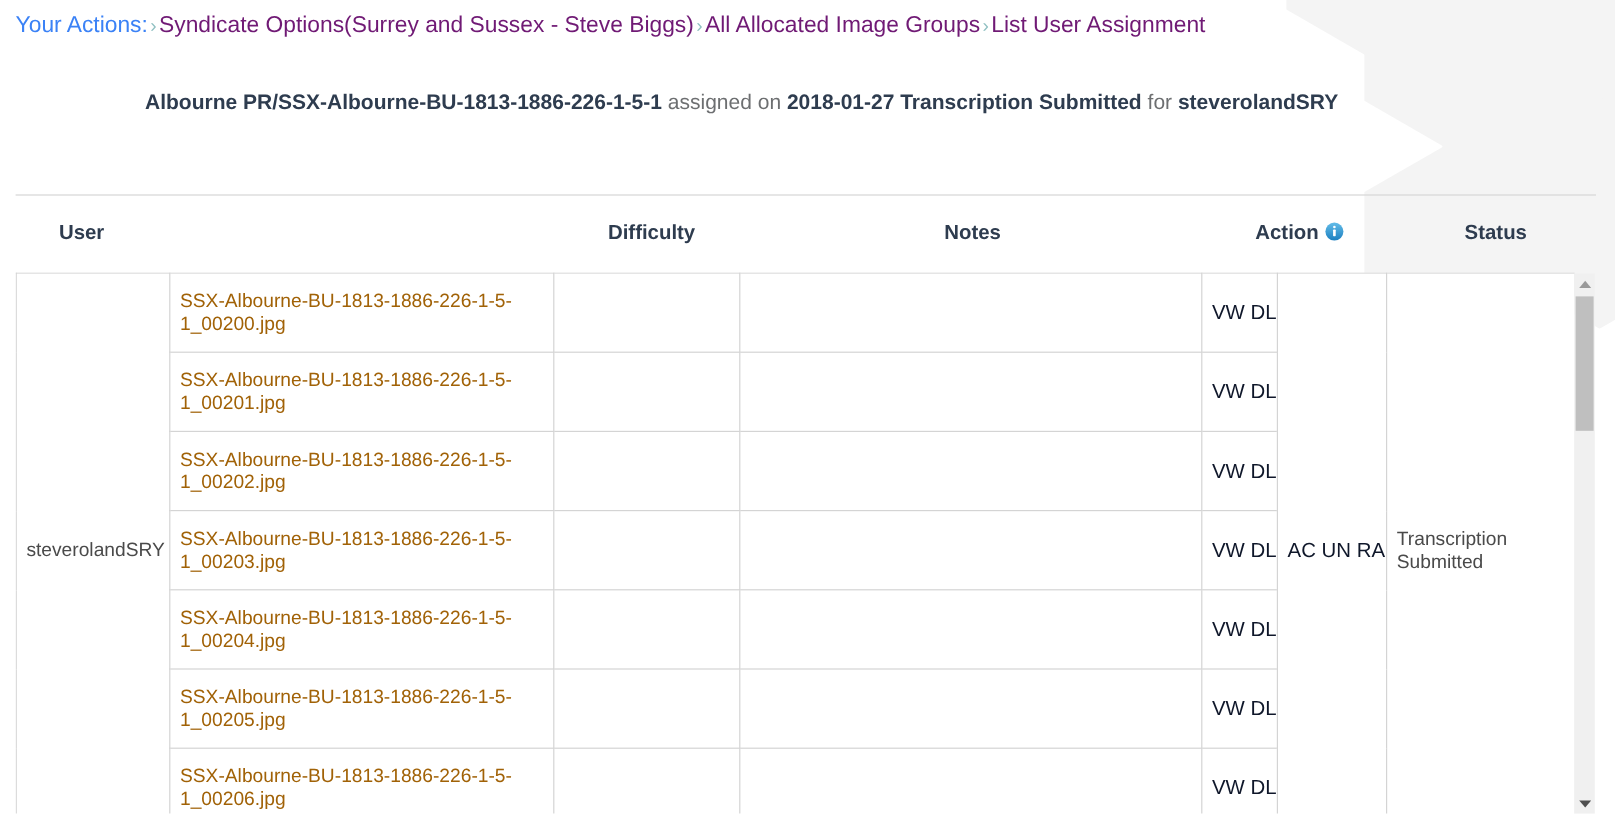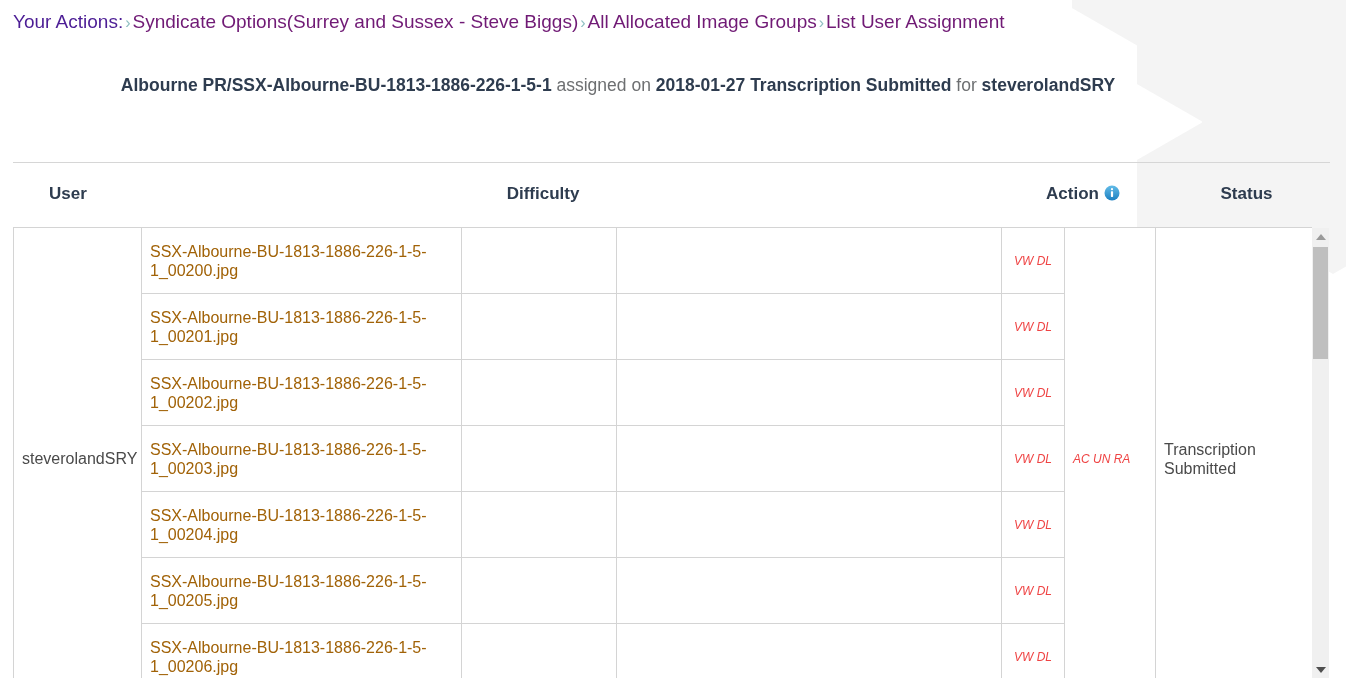--- a/index.html
+++ b/index.html
@@ -35,21 +35,21 @@
   .breadcrumb {
     position: absolute;
     left: 13px;
     top: 9px;
     font-size: 19px;
     line-height: 26px;
     white-space: nowrap;
     z-index: 3;
   }
   .breadcrumb .crumb-root {
-    color: #4c1d95;
+    color: #3b82f6;
     font-weight: 400;
   }
   .breadcrumb .sep {
     color: #8fc0c2;
     font-size: 16px;
     padding: 0 2px;
   }
   .breadcrumb a {
     color: #701a75;
     text-decoration: none;
@@ -160,25 +160,24 @@
   td.c-acts   { border-top: 1px solid #d4d4d4; border-bottom: none; }
   td.c-status { border-top: 1px solid #d4d4d4; border-bottom: none; border-right: 1px solid #d4d4d4;}
 
   a.tl {
     color: #a16207;
     text-decoration: none;
     font-size: 16px;
     line-height: 19px;
   }
   a.small-link {
-    color: #ef4444;
+    color: #0f172a;
     text-decoration: none;
-    font-size: 12px;
+    font-size: 17px;
     white-space: nowrap;
-    font-style: italic;
   }
   .status-txt {
     color: #4a4a4a;
     font-size: 16px;
     line-height: 19px;
   }
 
   
   .sbar {
     position: absolute;
@@ -242,20 +241,21 @@
     <span>for</span>
     <b>steverolandSRY</b>
   </div>
 
   <div class="head-rule"></div>
 
   <div class="col-heads">
     <div class="ch ch-user">User</div>
     <div class="ch ch-image">Image</div>
     <div class="ch ch-diff">Difficulty</div>
+    <div class="ch ch-notes">Notes</div>
     <div class="ch ch-action"><span>Action</span><span class="info-icon"><svg width="16" height="16" viewBox="0 0 16 16" xmlns="http://www.w3.org/2000/svg">
             <defs>
               <linearGradient id="ig" x1="0" y1="0" x2="0" y2="1">
                 <stop offset="0" stop-color="#63bce8"></stop>
                 <stop offset="1" stop-color="#1b7fc0"></stop>
               </linearGradient>
             </defs>
             <circle cx="8" cy="8" r="7.5" fill="url(#ig)"></circle>
             <circle cx="8" cy="4.2" r="1.1" fill="#ffffff"></circle>
             <rect x="6.9" y="6.3" width="2.2" height="5.6" rx="0.6" fill="#ffffff"></rect>

